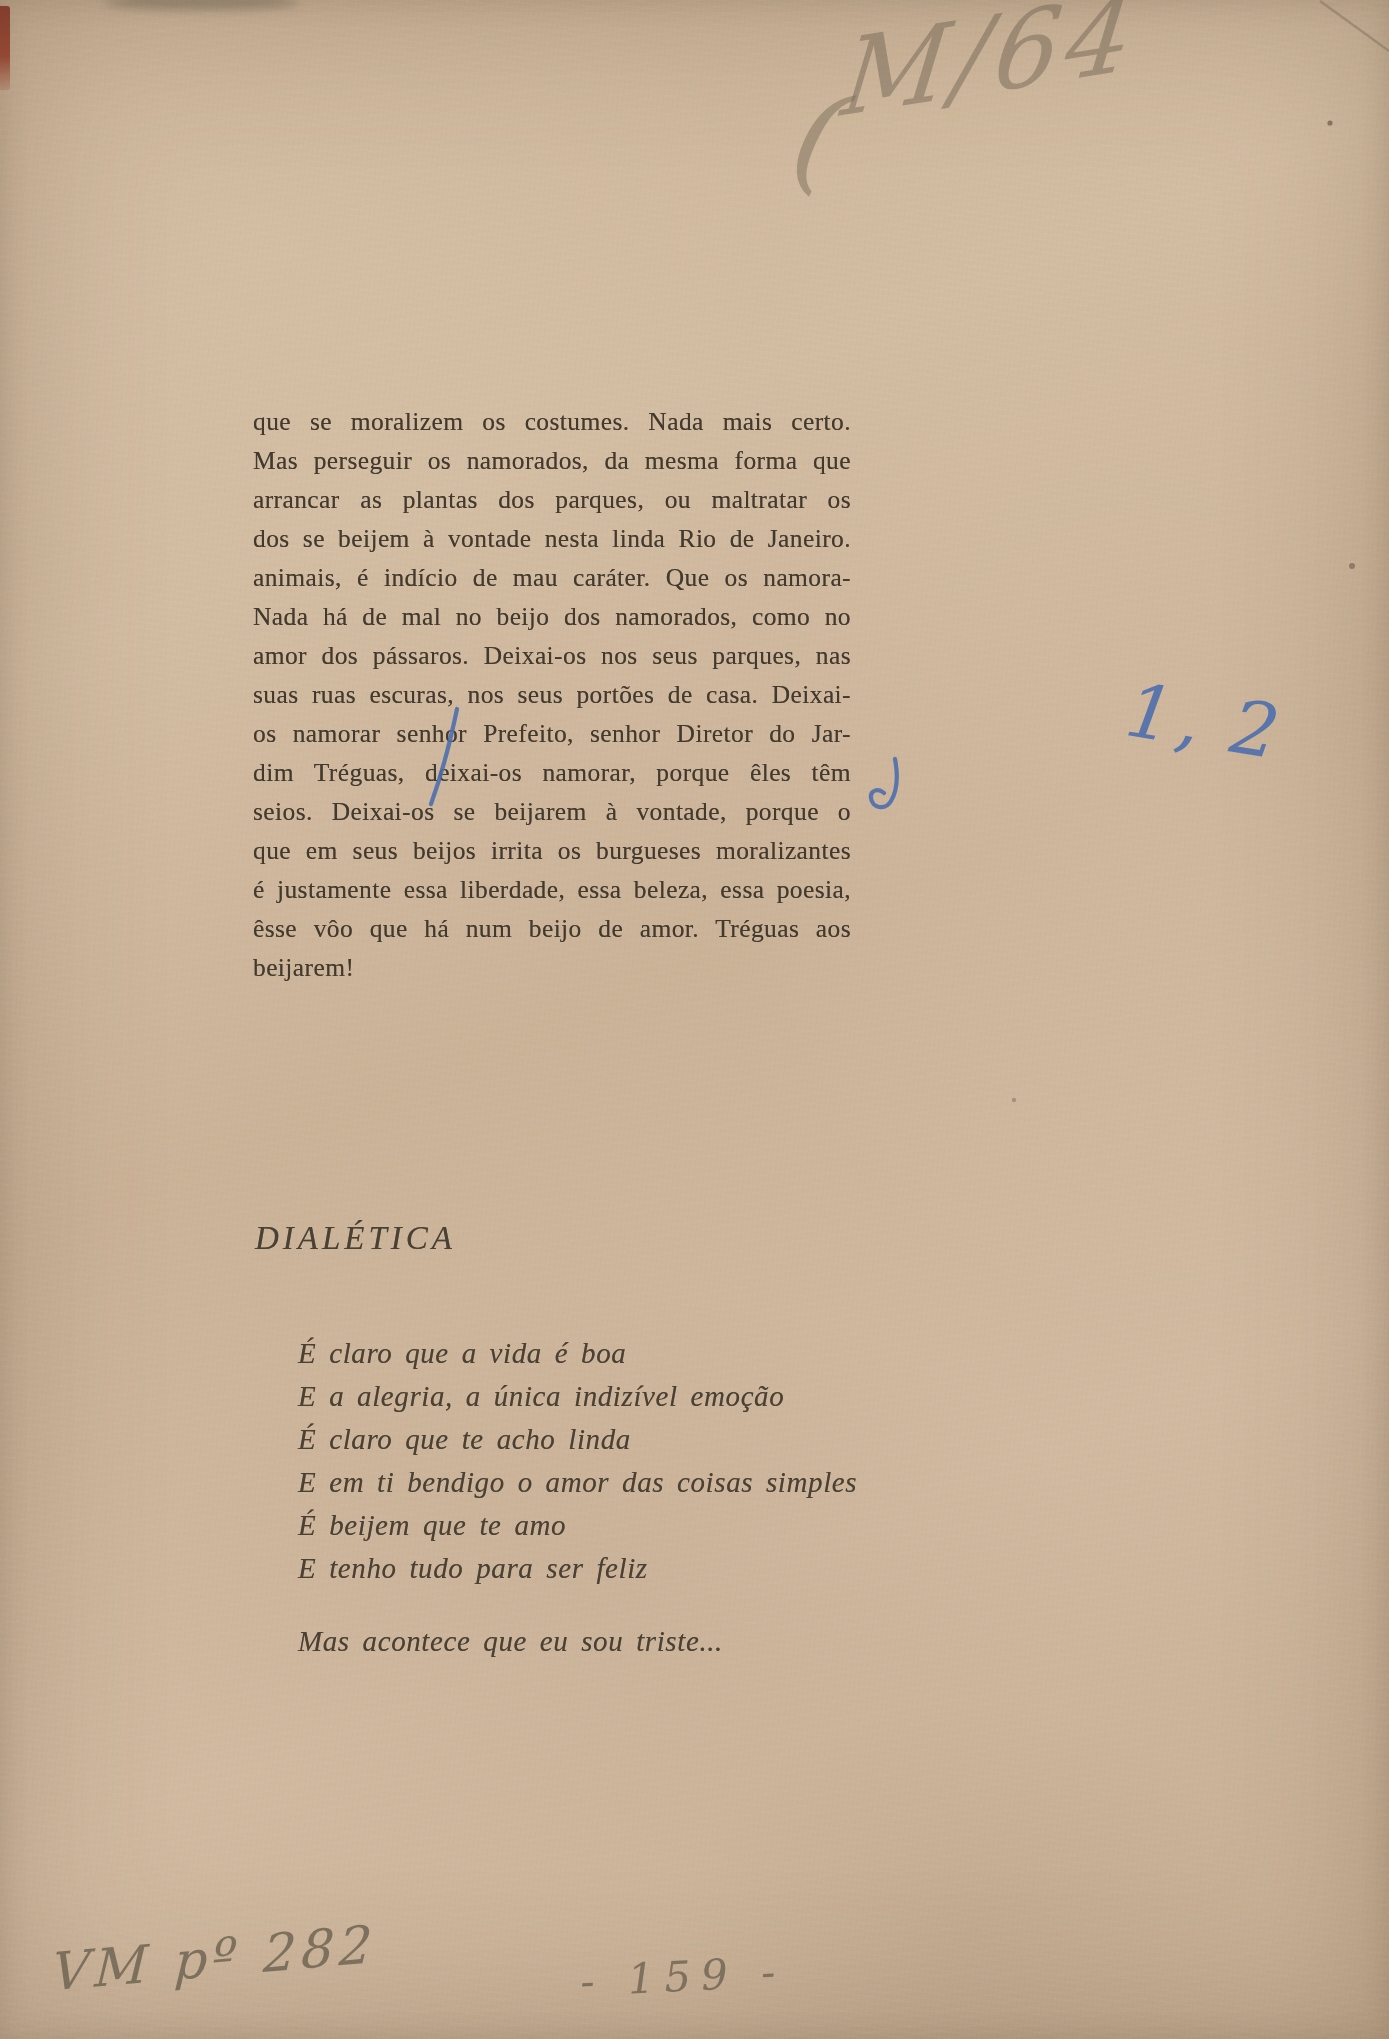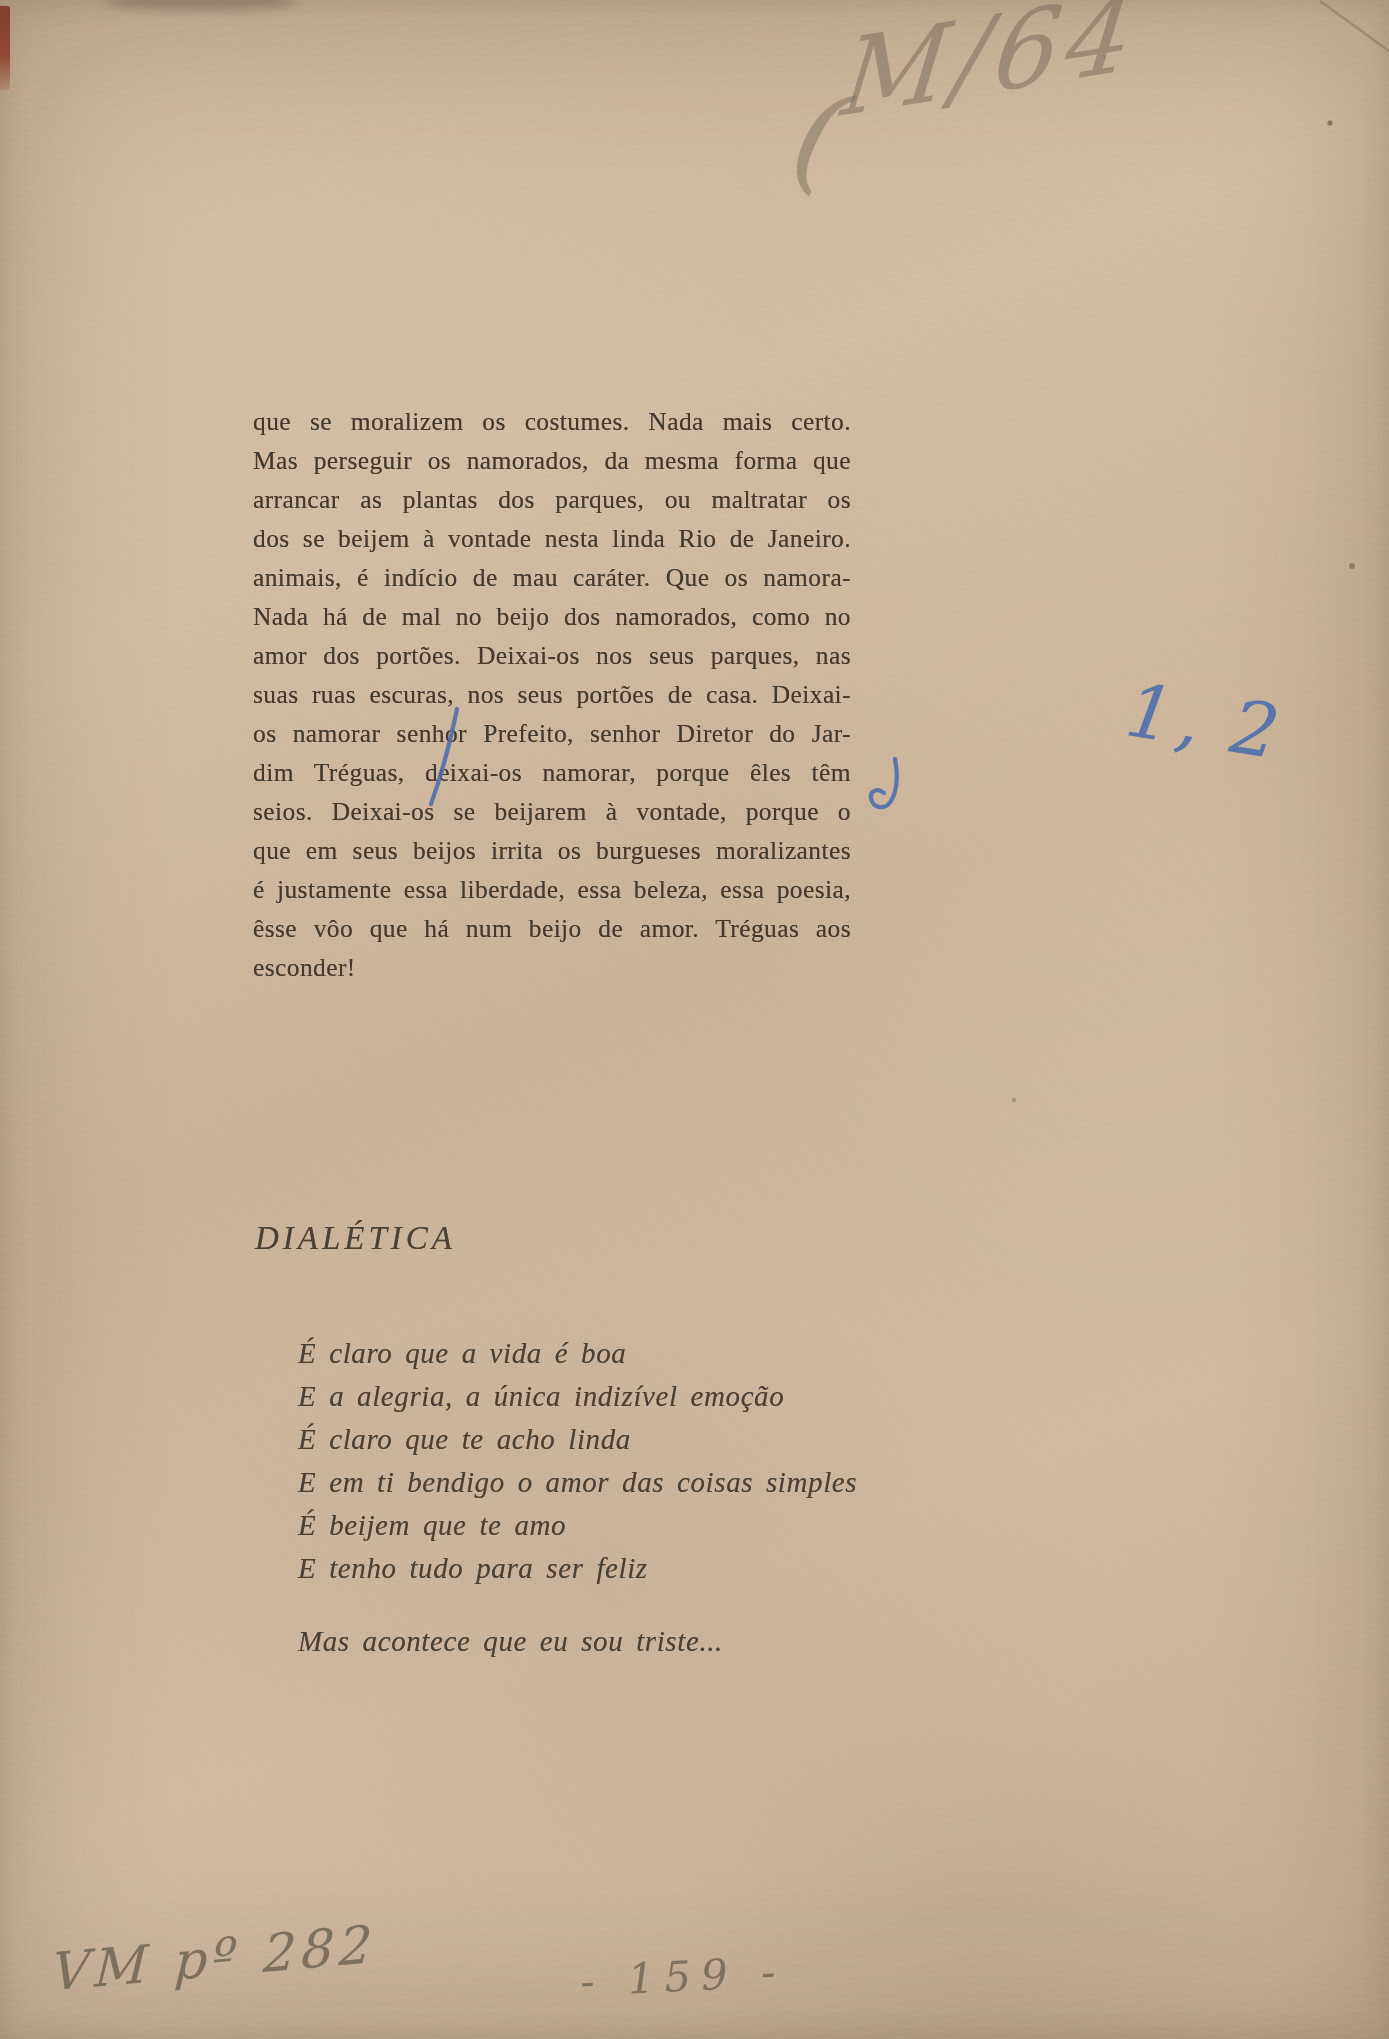--- a/index.html
+++ b/index.html
@@ -80,29 +80,29 @@
   <div class="hw paren-mark pencil">(</div>
   <div class="hw top-code pencil">M/64</div>
 
   <div class="para">
       <div class="line just">que se moralizem os costumes. Nada mais certo.</div>
       <div class="line just">Mas perseguir os namorados, da mesma forma que</div>
       <div class="line just">arrancar as plantas dos parques, ou maltratar os</div>
       <div class="line just">dos se beijem à vontade nesta linda Rio de Janeiro.</div>
       <div class="line just">animais, é indício de mau caráter. Que os namora-</div>
       <div class="line just">Nada há de mal no beijo dos namorados, como no</div>
-      <div class="line just">amor dos portões. Deixai-os nos seus parques, nas</div>
+      <div class="line just">amor dos pássaros. Deixai-os nos seus parques, nas</div>
       <div class="line just">suas ruas escuras, nos seus portões de casa. Deixai-</div>
       <div class="line just">os namorar senhor Prefeito, senhor Diretor do Jar-</div>
       <div class="line just">dim Tréguas, deixai-os namorar, porque êles têm</div>
       <div class="line just">seios. Deixai-os se beijarem à vontade, porque o</div>
       <div class="line just">que em seus beijos irrita os burgueses moralizantes</div>
       <div class="line just">é justamente essa liberdade, essa beleza, essa poesia,</div>
       <div class="line just">êsse vôo que há num beijo de amor. Tréguas aos</div>
-      <div class="line">esconder!</div>
+      <div class="line">beijarem!</div>
     </div>
 
   <div class="hw blue-note">1, 2</div>
 
   <div class="poem-title">DIALÉTICA</div>
   <div class="stanza stanza-1">
       <div class="line">É claro que a vida é boa</div>
       <div class="line">E a alegria, a única indizível emoção</div>
       <div class="line">É claro que te acho linda</div>
       <div class="line">E em ti bendigo o amor das coisas simples</div>

